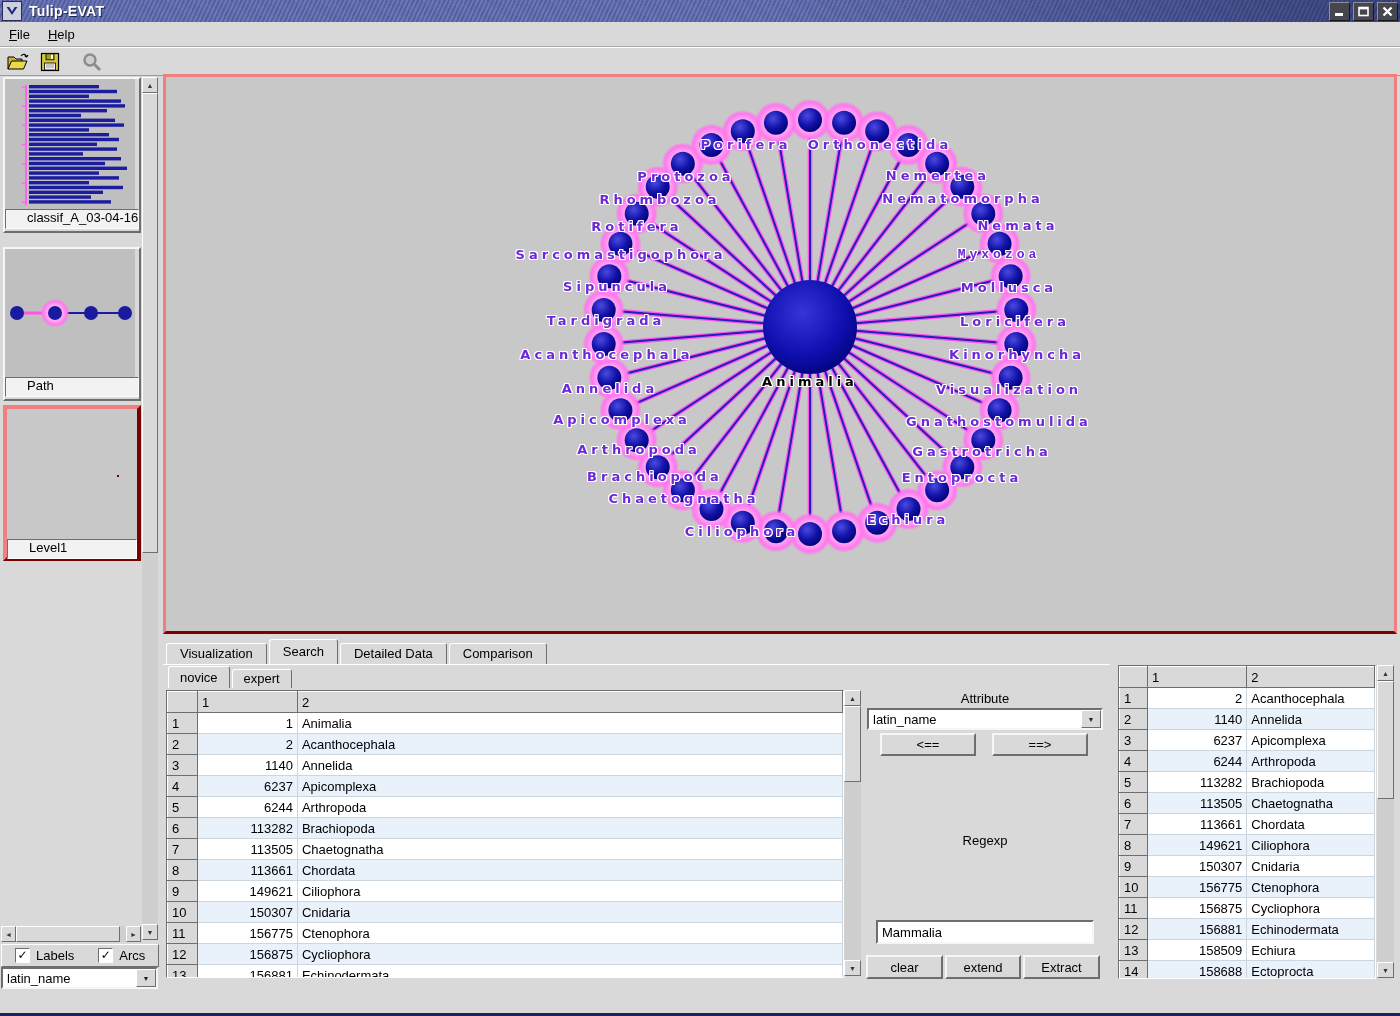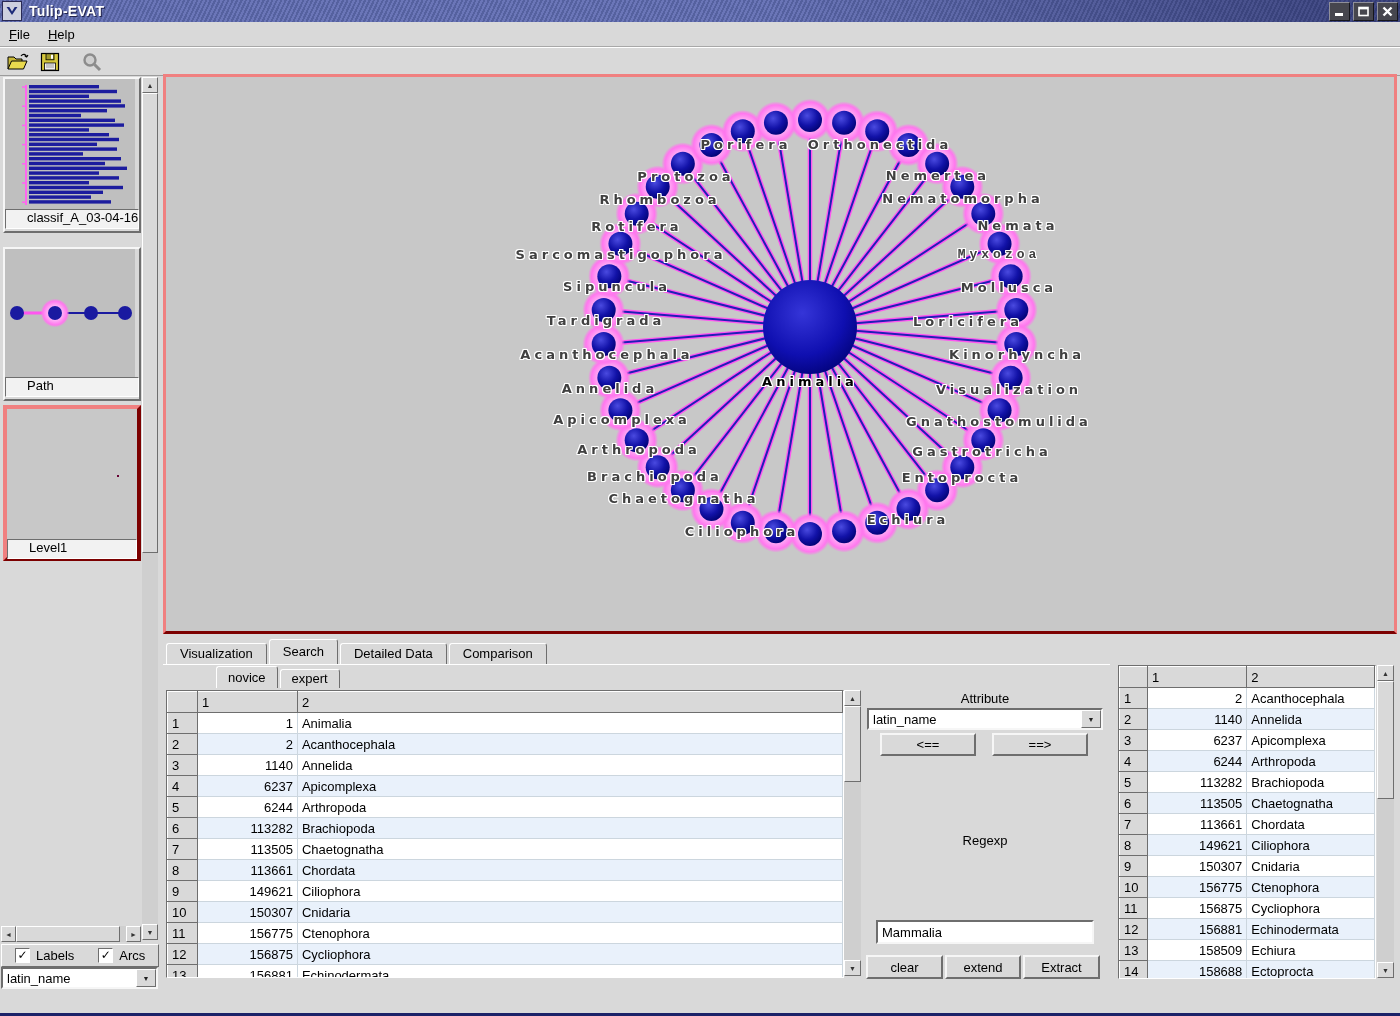--- a/index.html
+++ b/index.html
@@ -60,35 +60,35 @@
   .combo .cbtn{width:18px;align-self:stretch;background:#d9d9d9;border:1px solid;
     border-color:#fff #6e6e6e #6e6e6e #fff;display:flex;align-items:center;justify-content:center;
     font-size:7px;color:#222;}
 
   
   .view{position:absolute;left:163px;top:74px;width:1228px;height:554px;background:#c8c8c8;
     border:3px solid;border-color:#f08080 #f08080 #7c0000 #f08080;}
   .view svg{position:absolute;left:0;top:0;}
   .glabel{position:absolute;transform:translate(-50%,-50%);white-space:nowrap;
     font-family:"DejaVu Sans",sans-serif;font-weight:bold;font-size:13px;letter-spacing:4px;
-    color:#404040;
+    color:#6d28d9;
     text-shadow:-1px -1px 0 #fff,1px -1px 0 #fff,-1px 1px 0 #fff,1px 1px 0 #fff,0 -1px 0 #fff,0 1px 0 #fff,-1px 0 0 #fff,1px 0 0 #fff;}
   .glabel.center{color:#000;}
 
   
   .tabbar{position:absolute;left:166px;top:640px;height:24px;display:flex;align-items:flex-end;z-index:3;}
   .tab{height:20px;line-height:20px;padding:0 13px;background:#d9d9d9;
     border:1px solid #6e6e6e;border-bottom:none;border-top-color:#fff;border-left-color:#fff;
     border-radius:3px 3px 0 0;margin-right:2px;}
   .tab.active{height:24px;line-height:24px;background:#dcdcdc;}
   .subtabbar{position:absolute;left:168px;top:667px;height:21px;display:flex;align-items:flex-end;z-index:3;}
   .subtab{height:18px;line-height:18px;padding:0 11px;background:#d9d9d9;
     border:1px solid #6e6e6e;border-bottom:none;border-top-color:#fff;border-left-color:#fff;
     border-radius:3px 3px 0 0;margin-right:2px;}
-  .subtab.active{height:21px;line-height:21px;margin-left:48px;}
+  .subtab.active{height:21px;line-height:21px;}
   .search-frame{position:absolute;left:163px;top:664px;width:947px;height:322px;background:#d9d9d9;
     border-top:1px solid #fff;}
 
   
   .twrap{position:absolute;overflow:hidden;background:#fff;border:1px solid;
     border-color:#6e6e6e #fff #fff #6e6e6e;box-sizing:border-box;}
   table.dtable{border-collapse:collapse;table-layout:fixed;font-size:13px;}
   .dtable th{background:#d9d9d9;font-weight:normal;text-align:left;padding:0 4px;height:21px;
     border:1px solid;border-color:#fff #6e6e6e #6e6e6e #fff;box-sizing:border-box;}
   .dtable td{height:20px;padding:0 4px;background:#fff;box-sizing:border-box;
@@ -458,21 +458,21 @@
         <div class="glabel" style="left: 772px; top: 98px;">Nemertea</div>
         <div class="glabel" style="left: 494px; top: 122px;">Rhombozoa</div>
         <div class="glabel" style="left: 797px; top: 121px;">Nematomorpha</div>
         <div class="glabel" style="left: 471px; top: 149px;">Rotifera</div>
         <div class="glabel" style="left: 852px; top: 148px;">Nemata</div>
         <div class="glabel" style="left: 455px; top: 177px;">Sarcomastigophora</div>
         <div class="glabel" style="left: 833px; top: 177px; font-family: Liberation Mono, monospace;">Myxozoa</div>
         <div class="glabel" style="left: 451px; top: 209px;">Sipuncula</div>
         <div class="glabel" style="left: 843px; top: 210px;">Mollusca</div>
         <div class="glabel" style="left: 440px; top: 243px;">Tardigrada</div>
-        <div class="glabel" style="left: 802px; top: 244px;">Loricifera</div>
+        <div class="glabel" style="left: 849px; top: 244px;">Loricifera</div>
         <div class="glabel" style="left: 441px; top: 277px;">Acanthocephala</div>
         <div class="glabel" style="left: 851px; top: 277px;">Kinorhyncha</div>
         <div class="glabel" style="left: 444px; top: 311px;">Annelida</div>
         <div class="glabel" style="left: 843px; top: 312px;">Visualization</div>
         <div class="glabel" style="left: 456px; top: 342px;">Apicomplexa</div>
         <div class="glabel" style="left: 833px; top: 344px;">Gnathostomulida</div>
         <div class="glabel" style="left: 473px; top: 372px;">Arthropoda</div>
         <div class="glabel" style="left: 816px; top: 374px;">Gastrotricha</div>
         <div class="glabel" style="left: 489px; top: 399px;">Brachiopoda</div>
         <div class="glabel" style="left: 796px; top: 400px;">Entoprocta</div>

